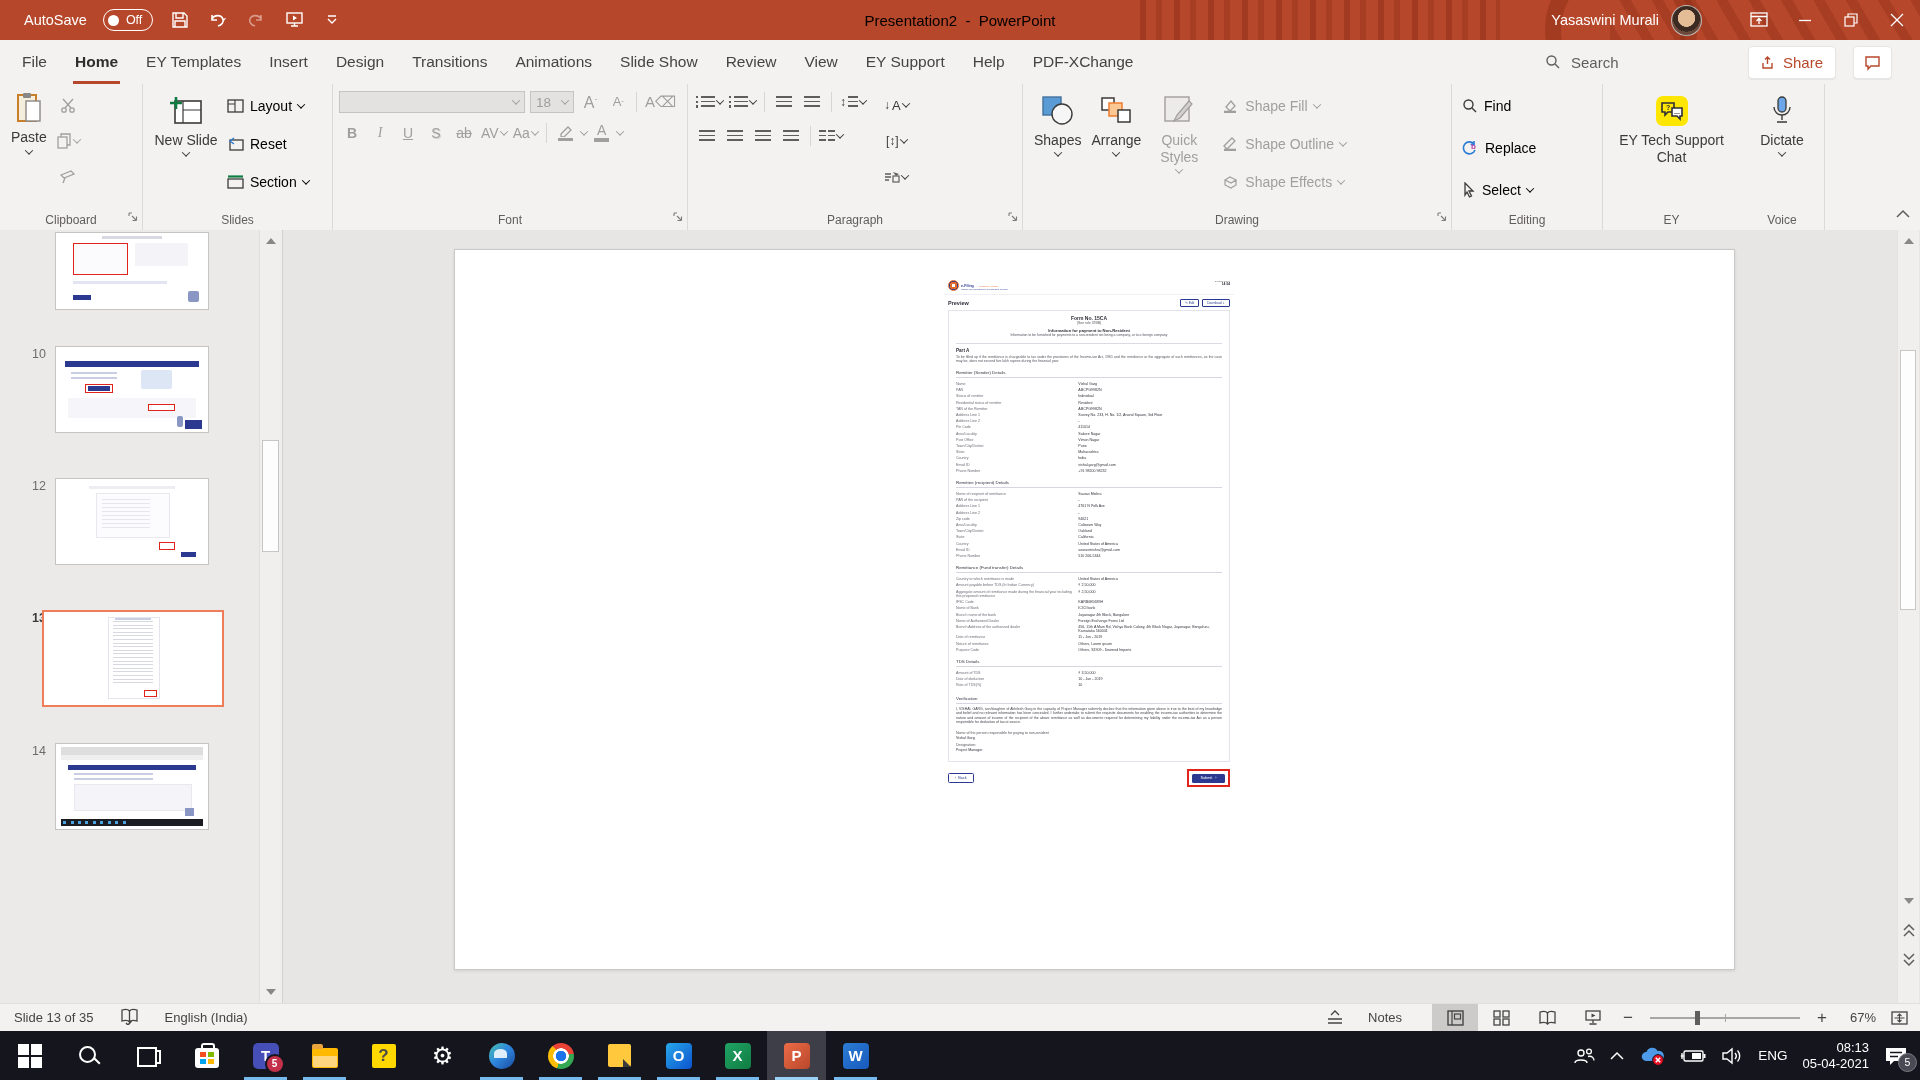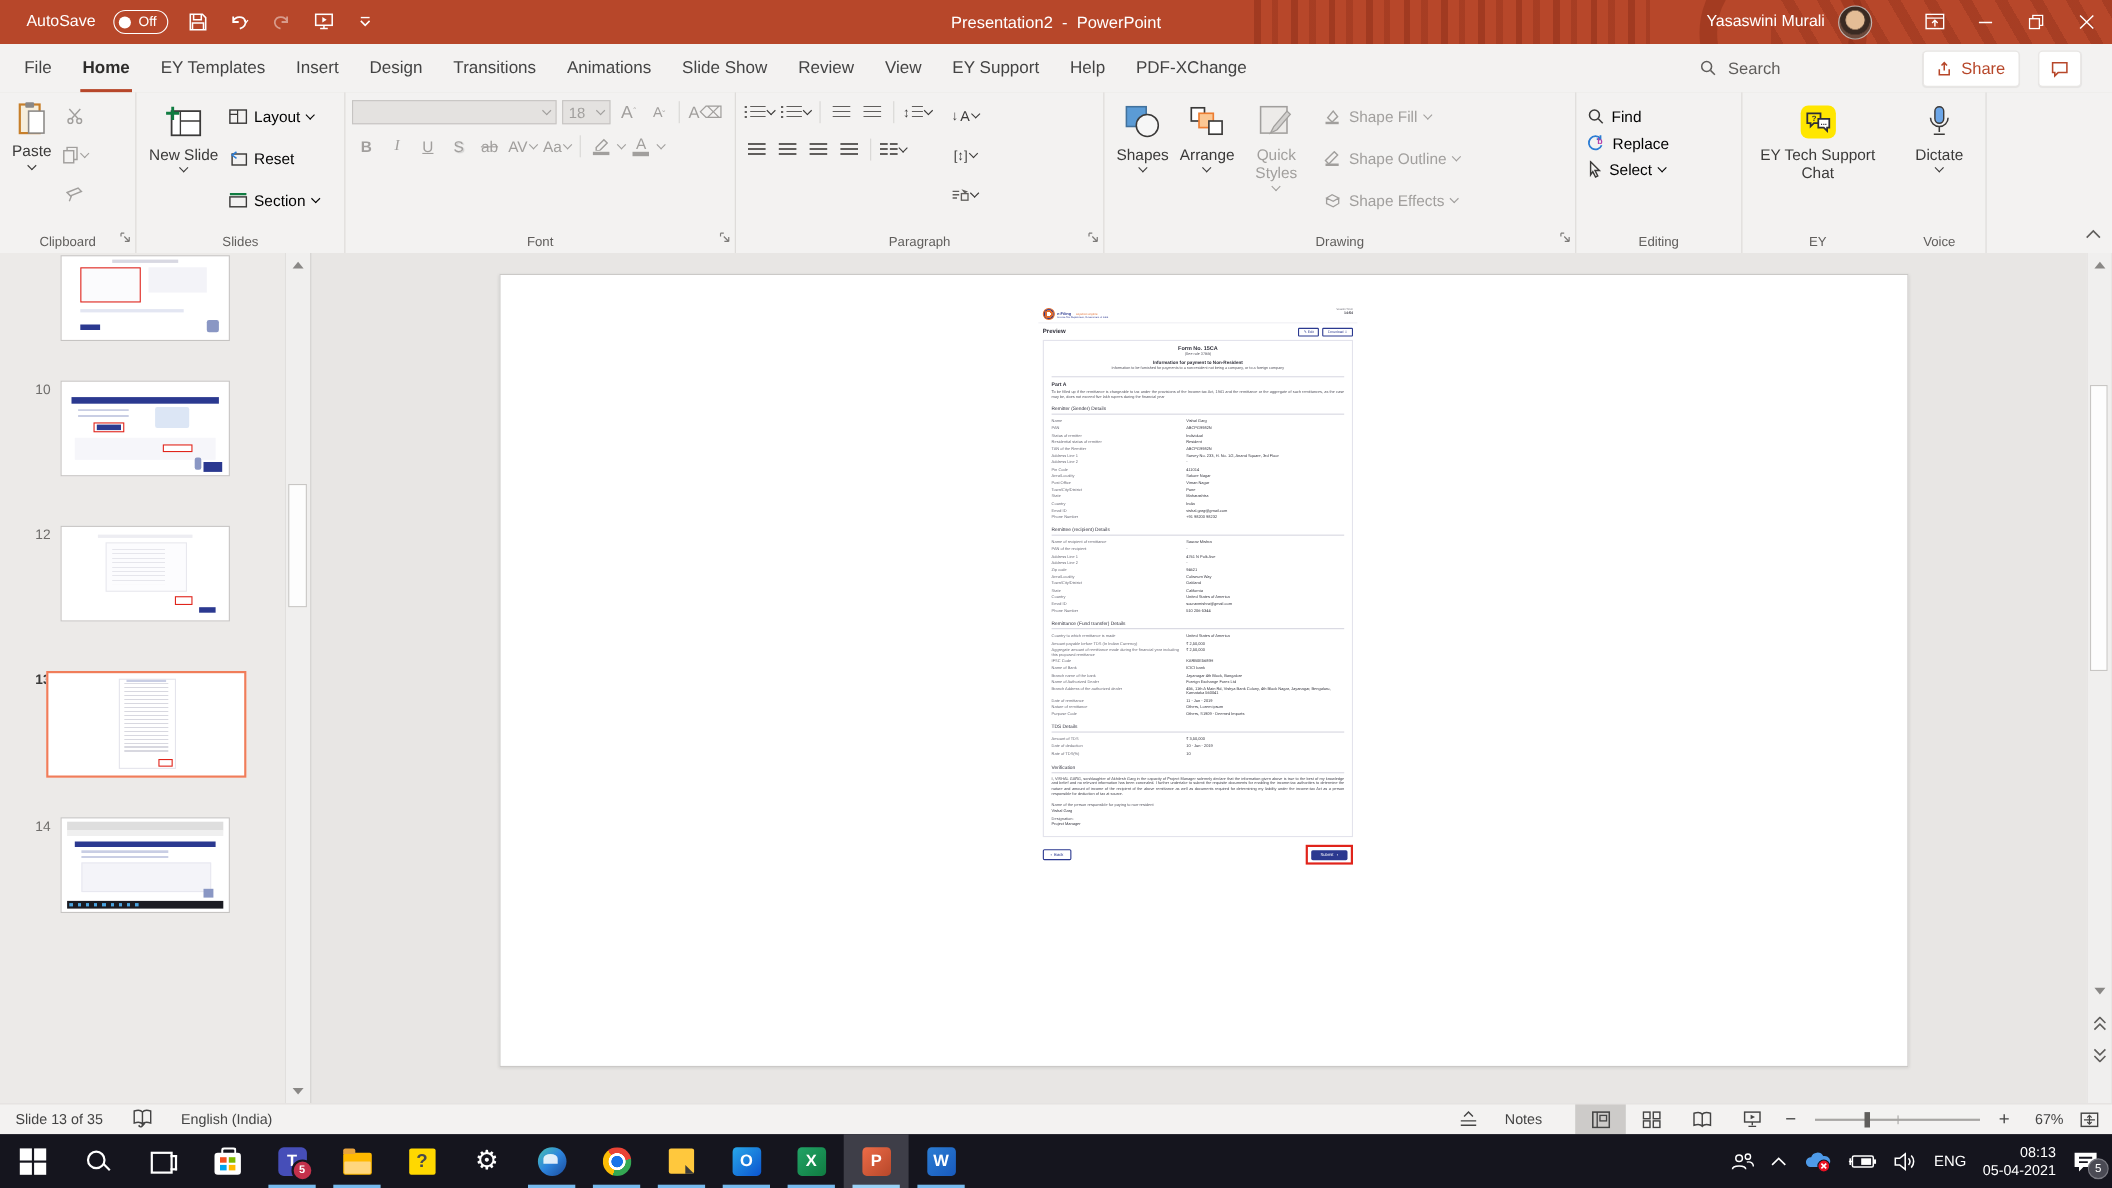--- a/index.html
+++ b/index.html
@@ -13,21 +13,21 @@
   .tb-circle{position:absolute;left:1545px;top:-46px;width:120px;height:120px;border:16px solid rgba(110,28,12,.28);border-radius:50%;}
   .tb-diag{position:absolute;right:0;top:0;width:310px;height:40px;
     background:repeating-linear-gradient(60deg,rgba(110,28,12,.22) 0 10px,transparent 10px 28px);}
   #qat{position:absolute;left:0;top:0;height:40px;display:flex;align-items:center;gap:16px;padding-left:24px;}
   .qat-txt{font-size:14.5px;}
   .pill{display:flex;align-items:center;gap:7px;border:1.5px solid #fff;border-radius:11px;height:20px;padding:0 10px 0 4px;font-size:12.5px;}
   .pill-knob{width:11px;height:11px;border-radius:50%;background:#fff;}
   .qat-ic{display:flex;align-items:center;justify-content:center;width:22px;height:22px;}
   .dim{opacity:.45;}
   #win-title{position:absolute;left:0;right:0;top:0;height:40px;display:flex;align-items:center;justify-content:center;
-    font-size:15px;color:#ffffff;white-space:pre;pointer-events:none;}
+    font-size:15px;color:#000000;white-space:pre;pointer-events:none;}
   #tb-right{position:absolute;right:0;top:0;height:40px;display:flex;align-items:center;}
   .username{font-size:14.5px;margin-right:12px;}
   .avatar{width:29px;height:29px;border-radius:50%;margin-right:34px;
     background:radial-gradient(circle at 50% 42%,#E4BD96 0 38%,#3A2A22 40% 60%,#6B4A3C 61%);border:1px solid rgba(255,255,255,.6);}
   .winbtn{width:46px;height:40px;display:flex;align-items:center;justify-content:center;}
   .winbtn svg{display:block;}
 
   
   #tabsrow{position:absolute;left:0;top:40px;width:1920px;height:44px;background:#F3F2F1;border-bottom:1px solid #E1DFDD;}
   #tabs{position:absolute;left:8px;top:0;height:44px;display:flex;align-items:stretch;}
@@ -373,21 +373,21 @@
     </div>
     <div id="comments-btn">
       <svg width="17" height="16" viewBox="0 0 17 16">
           <path d="M2 2h13v9H7l-3 3v-3H2z" fill="none" stroke="#B7472A" stroke-width="1.4"></path>
         </svg>
     </div>
   </div>
 
   <div id="ribbon">
 
-    <div class="grp" style="width:124px;">
+    <div class="grp" style="width:143px;">
       <div class="grp-body">
         <div class="bb" style="padding-top:0;">
           <span class="bico">
             <svg width="28" height="32" viewBox="0 0 28 32">
                 <rect x="3" y="3" width="18" height="26" fill="#F6EEDC" stroke="#C77F2A" stroke-width="2"></rect>
                 <rect x="8" y="1" width="8" height="5" rx="1" fill="#8A8886"></rect>
                 <rect x="11" y="9" width="14" height="20" fill="#fff" stroke="#8A8886" stroke-width="1.4"></rect>
               </svg>
           </span>
           <span>Paste</span>
@@ -649,21 +649,21 @@
         </div>
       </div>
       <div class="grp-label">Drawing</div>
       <span class="launcher"><svg width="10" height="10" viewBox="0 0 10 10">
             <path d="M1 1h3 M1 1v3 M4 4 L8.5 8.5 M8.5 8.5h-4 M8.5 8.5v-4" fill="none" stroke="#605E5C" stroke-width="1.1"></path>
           </svg></span>
     </div>
 
     <div class="grp" style="width:151px;">
       <div class="grp-body">
-        <div class="stack3" style="gap:0;">
+        <div class="stack3" style="gap:18px;">
           <span class="menu-item">
             <svg width="16" height="16" viewBox="0 0 16 16">
                 <circle cx="6.5" cy="6.5" r="4.5" fill="none" stroke="#3b3a39" stroke-width="1.4"></circle>
                 <path d="M10 10 L14 14" stroke="#3b3a39" stroke-width="1.4"></path>
               </svg>
             <span>Find</span>
           </span>
           <span class="menu-item">
             <svg width="17" height="16" viewBox="0 0 17 16">
                 <path d="M12 4 A6 6 0 1 0 13 10" fill="none" stroke="#2B7CD3" stroke-width="1.6"></path>

